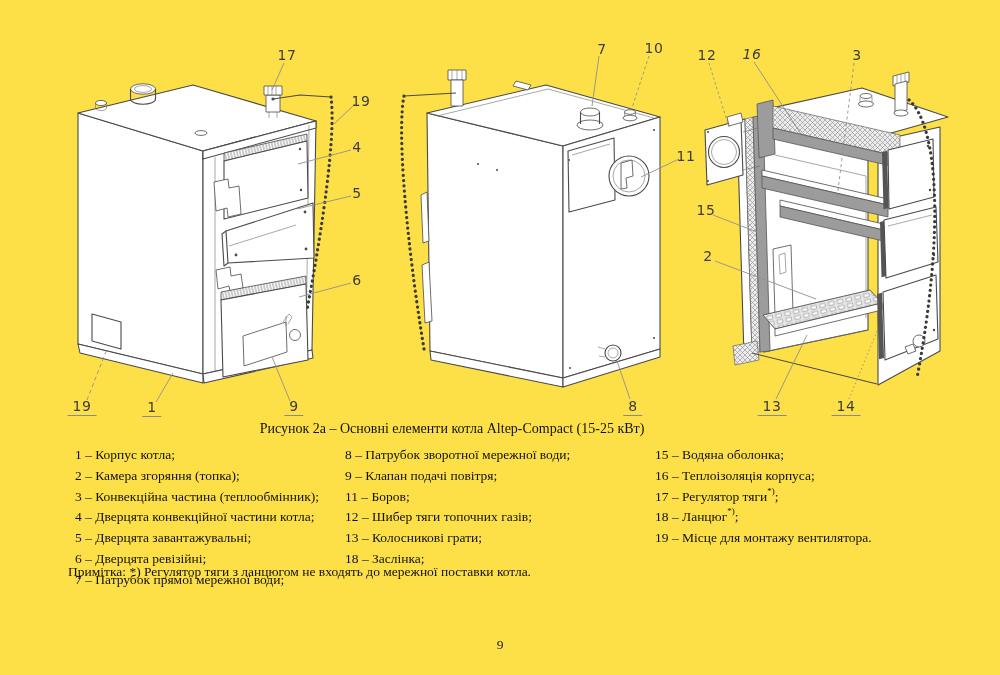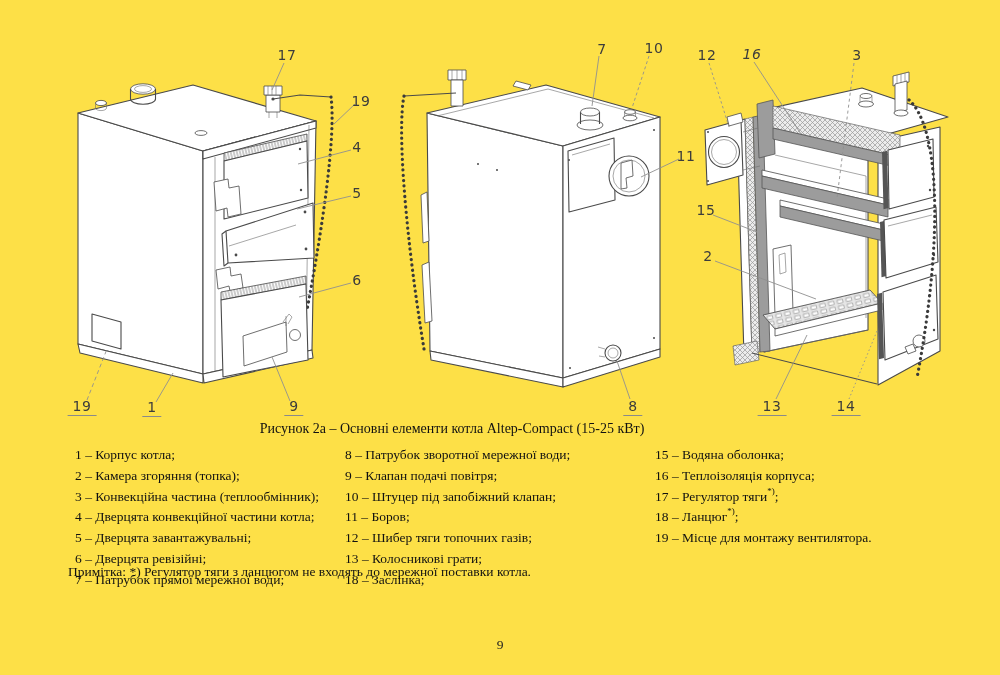--- a/index.html
+++ b/index.html
@@ -268,21 +268,20 @@
     <div class="legend-item"><span>2 – Камера згоряння (топка);</span><sup></sup><span></span></div>
     <div class="legend-item"><span>3 – Конвекційна частина (теплообмінник);</span><sup></sup><span></span></div>
     <div class="legend-item"><span>4 – Дверцята конвекційної частини котла;</span><sup></sup><span></span></div>
     <div class="legend-item"><span>5 – Дверцята завантажувальні;</span><sup></sup><span></span></div>
     <div class="legend-item"><span>6 – Дверцята ревізійні;</span><sup></sup><span></span></div>
     <div class="legend-item"><span>7 – Патрубок прямої мережної води;</span><sup></sup><span></span></div>
   </div>
   <div class="legend-col" id="col2">
     <div class="legend-item"><span>8 – Патрубок зворотної мережної води;</span><sup></sup><span></span></div>
     <div class="legend-item"><span>9 – Клапан подачі повітря;</span><sup></sup><span></span></div>
-    <div class="legend-item"><span>10 – Штуцер під запобіжний клапан;</span><sup></sup><span></span></div>
     <div class="legend-item"><span>11 – Боров;</span><sup></sup><span></span></div>
     <div class="legend-item"><span>12 – Шибер тяги топочних газів;</span><sup></sup><span></span></div>
     <div class="legend-item"><span>13 – Колосникові грати;</span><sup></sup><span></span></div>
     <div class="legend-item"><span>18 – Заслінка;</span><sup></sup><span></span></div>
   </div>
   <div class="legend-col" id="col3">
     <div class="legend-item"><span>15 – Водяна оболонка;</span><sup></sup><span></span></div>
     <div class="legend-item"><span>16 – Теплоізоляція корпуса;</span><sup></sup><span></span></div>
     <div class="legend-item"><span>17 – Регулятор тяги</span><sup>*)</sup><span>;</span></div>
     <div class="legend-item"><span>18 – Ланцюг</span><sup>*)</sup><span>;</span></div>

